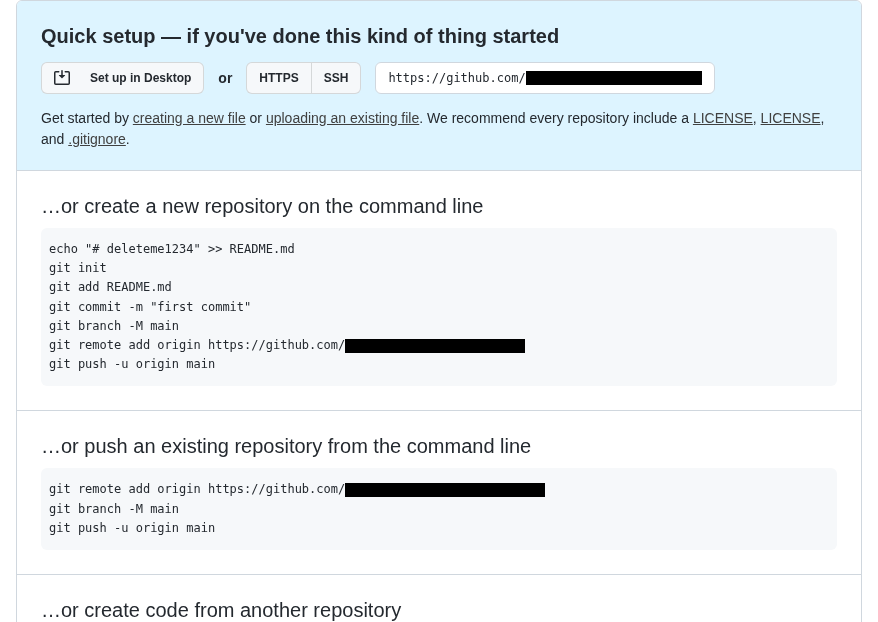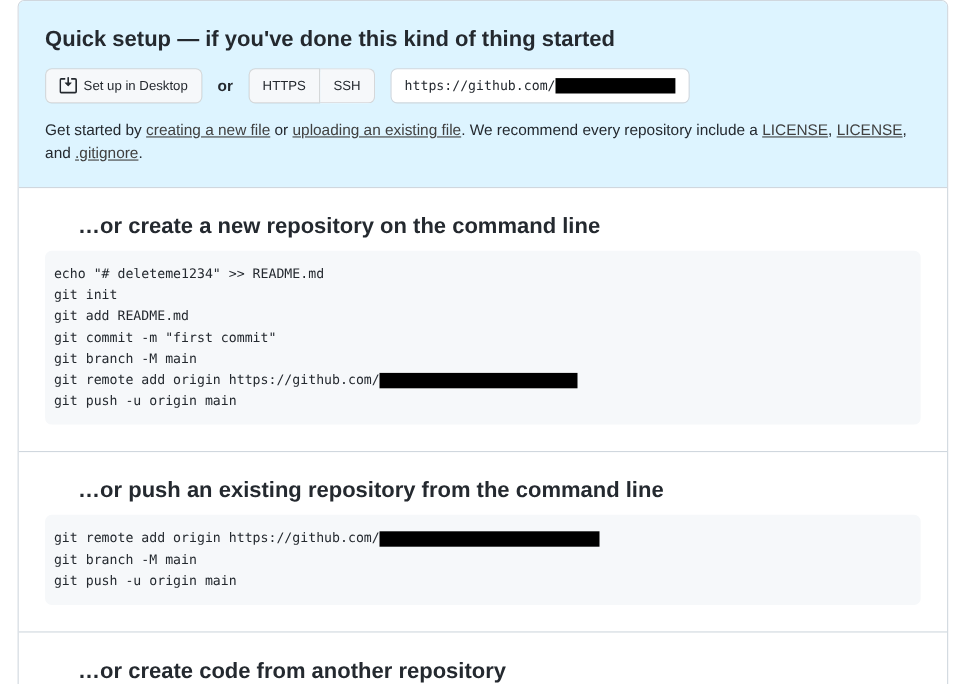--- a/index.html
+++ b/index.html
@@ -31,24 +31,24 @@
     }
     .setup-row {
       display: flex;
       align-items: center;
       gap: 14px;
       margin-bottom: 14px;
     }
     .btn {
       display: inline-flex;
       align-items: center;
-      gap: 6px;
+      gap: 20px;
       padding: 5px 12px;
       font-size: 12px;
-      font-weight: 400;
+      font-weight: 700;
       line-height: 20px;
       color: #24292f;
       background-color: #f6f8fa;
       border: 1px solid rgba(27,31,36,0.15);
       border-radius: 6px;
       cursor: pointer;
       white-space: nowrap;
     }
     .or-text {
       font-weight: 600;
@@ -64,21 +64,21 @@
       border-top-left-radius: 6px;
       border-bottom-left-radius: 6px;
     }
     .btn-group .btn:last-child {
       border-top-right-radius: 6px;
       border-bottom-right-radius: 6px;
       border-left: none;
     }
     .url-input {
       flex: 0 0 auto;
-      width: 272px;
+      width: 340px;
       padding: 5px 12px;
       font-family: ui-monospace, SFMono-Regular, "SF Mono", Menlo, Consolas, monospace;
       font-size: 12px;
       line-height: 20px;
       color: #24292f;
       background-color: #ffffff;
       border: 1px solid #d0d7de;
       border-radius: 6px;
       display: flex;
       align-items: center;
@@ -107,23 +107,22 @@
       color: #404040;
       text-decoration: underline;
       cursor: pointer;
     }
     .section {
       padding: 24px;
       border-top: 1px solid #d0d7de;
     }
     .section h2 {
       font-size: 20px;
-      font-weight: 700;
+      font-weight: 400;
       margin-bottom: 10px;
-      margin-left: 30px;
     }
     .code-block {
       background-color: #f6f8fa;
       padding: 12px 8px;
       font-family: ui-monospace, SFMono-Regular, "SF Mono", Menlo, Consolas, monospace;
       font-size: 12px;
       line-height: 1.6;
       border-radius: 6px;
     }
     .code-line {

